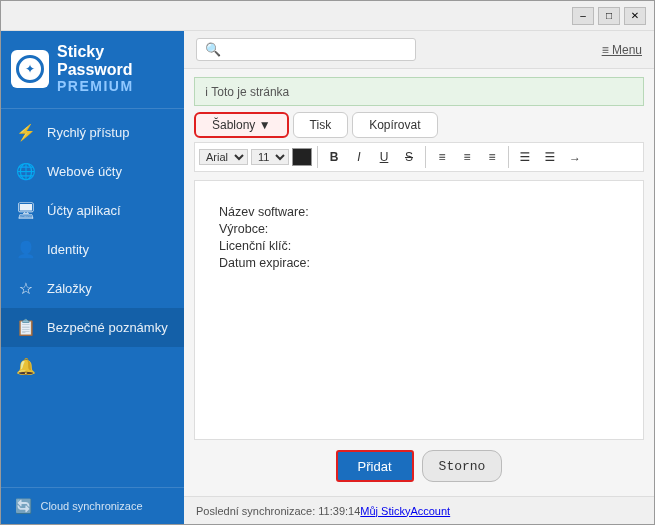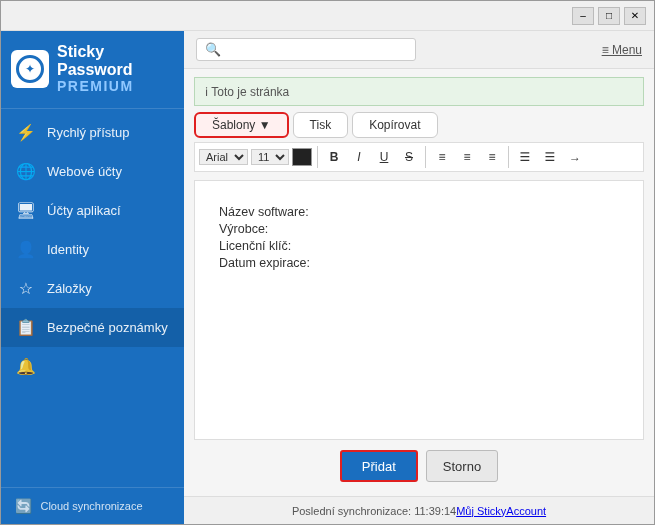--- a/index.html
+++ b/index.html
@@ -57,23 +57,23 @@
     .fmt-btn.italic { font-style: italic; }
     .fmt-btn.underline { text-decoration: underline; }
     .fmt-btn.strike { text-decoration: line-through; }
     .color-box { width: 20px; height: 18px; background: #222; border: 1px solid #999; cursor: pointer; }
 
     .editor-content { flex: 1; background: white; border: 1px solid #ddd; padding: 24px; font-size: 12.5px; color: #333; }
     .editor-field { margin-bottom: 3px; }
 
     .footer-btns { display: flex; align-items: flex-end; gap: 8px; padding: 10px 0 6px 0; justify-content: center; }
     .btn-pridat { height: 32px; padding: 0 20px; background: #1a6ebf; color: white; border: 2px solid #e02020; border-radius: 3px; font-size: 13px; cursor: pointer; }
-    .btn-storno { height: 32px; padding: 0 16px; background: #e8e8e8; color: #333; border: 1px solid #bbb; border-radius: 3px; font-size: 13px; cursor: pointer; }
-
-    .status-bar { height: 28px; background: #f0f0f0; border-top: 1px solid #ddd; display: flex; align-items: center; justify-content: center; padding: 0 12px; font-size: 11px; color: #555; }
+    .btn-storno { height: 32px; padding: 0 16px; background: #e8e8e8; color: #333; border: 1px solid #bbb; border-radius: 11px; font-size: 13px; cursor: pointer; font-family: Liberation Mono, monospace; }
+
+    .status-bar { height: 28px; background: #f0f0f0; border-top: 1px solid #ddd; display: flex; align-items: center; justify-content: flex-start; padding: 0 12px; font-size: 11px; color: #555; }
   </style>
 </head>
 <body>
 
 <div class="window">
 
   <div class="titlebar">
     <div class="titlebar-controls">
       <div class="titlebar-btn">–</div>
       <div class="titlebar-btn">□</div>

